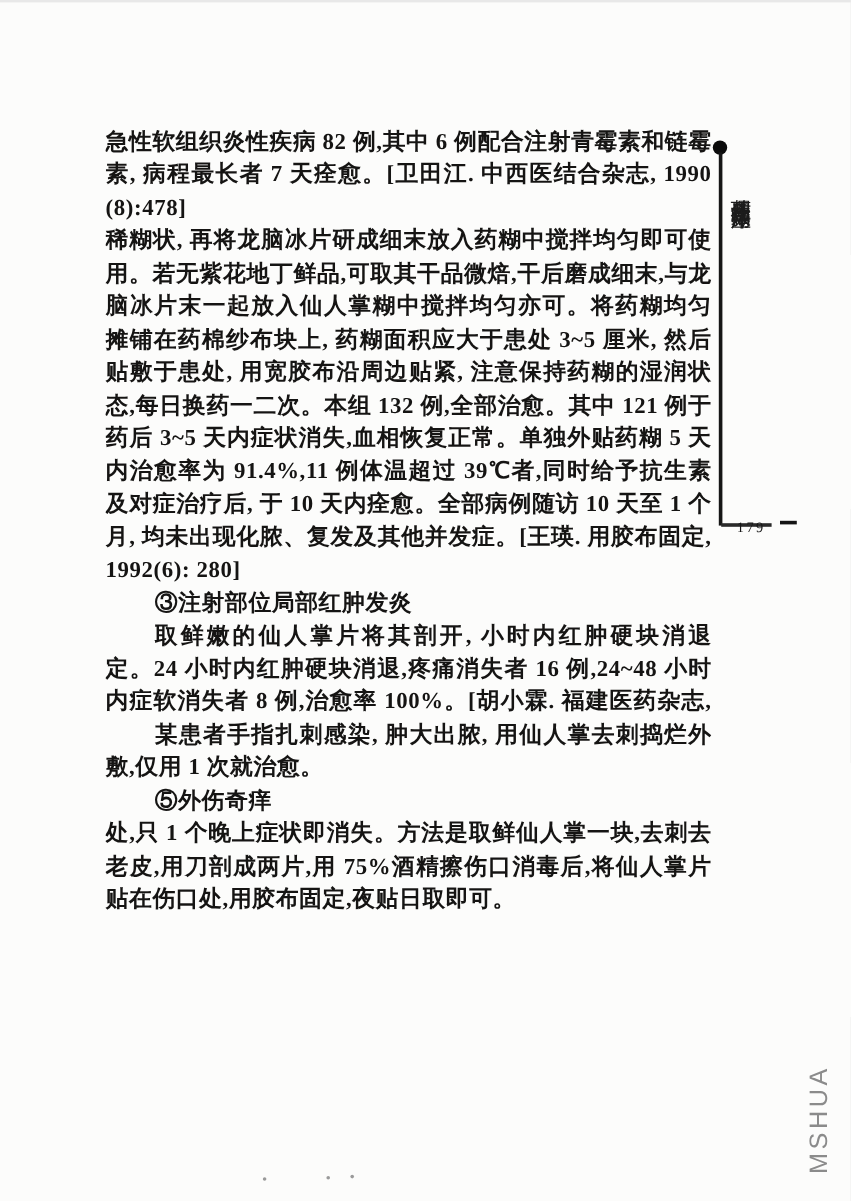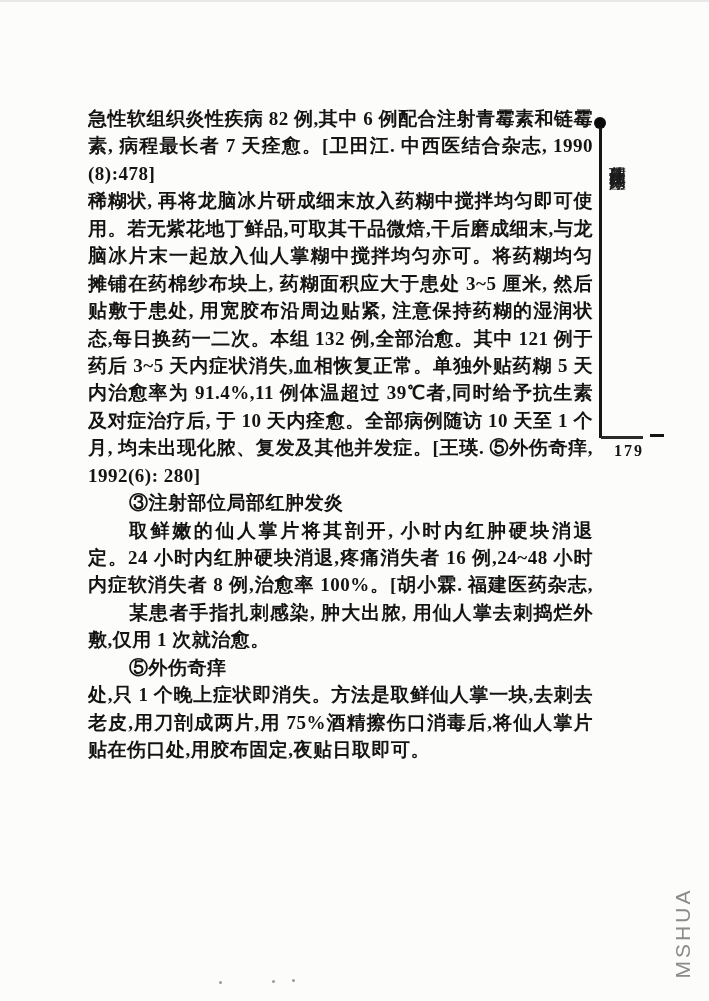--- a/index.html
+++ b/index.html
@@ -50,22 +50,22 @@
   .sidebar-title {
     position:absolute; left:606px; top:150px;
     height:190px;
     writing-mode:vertical-rl;
     font-size:17px;
     letter-spacing:1px;
     font-weight:500;
     color:#1c1c1c;
   }
   .page-number {
-    position:absolute; left:614px; top:440px;
-    font-size:16px; font-weight:bold;
+    position:absolute; left:614px; top:430px;
+    font-size:12px; font-weight:normal;
     letter-spacing:2px; color:#161616;
   }
   
   .watermark {
     position:absolute; left:628px; top:919px;
     width:110px; height:24px;
     transform:rotate(-90deg);
     transform-origin:50% 50%;
     text-align:center;
     color:#8b8b8b;
@@ -91,21 +91,21 @@
     <div class="line short">(8):478]</div>
     <div class="line fill">稀糊状, 再将龙脑冰片研成细末放入药糊中搅拌均匀即可使</div>
     <div class="line fill">用。若无紫花地丁鲜品,可取其干品微焙,干后磨成细末,与龙</div>
     <div class="line fill">脑冰片末一起放入仙人掌糊中搅拌均匀亦可。将药糊均匀地</div>
     <div class="line fill">摊铺在药棉纱布块上, 药糊面积应大于患处 3~5 厘米, 然后</div>
     <div class="line fill">贴敷于患处, 用宽胶布沿周边贴紧, 注意保持药糊的湿润状</div>
     <div class="line fill">态,每日换药一二次。本组 132 例,全部治愈。其中 121 例于贴</div>
     <div class="line fill">药后 3~5 天内症状消失,血相恢复正常。单独外贴药糊 5 天</div>
     <div class="line fill">内治愈率为 91.4%,11 例体温超过 39℃者,同时给予抗生素</div>
     <div class="line fill">及对症治疗后, 于 10 天内痊愈。全部病例随访 10 天至 1 个</div>
-    <div class="line fill">月, 均未出现化脓、复发及其他并发症。[王瑛. ⑤外伤奇痒,</div>
+    <div class="line fill">月, 均未出现化脓、复发及其他并发症。[王瑛. 用胶布固定,</div>
     <div class="line short">1992(6): 280]</div>
     <div class="line short indent">③注射部位局部红肿发炎</div>
     <div class="line fill indent">取鲜嫩的仙人掌片将其剖开, 小时内红肿硬块消退</div>
     <div class="line fill">定。24 小时内红肿硬块消退,疼痛消失者 16 例,24~48 小时</div>
     <div class="line fill">内症软消失者 8 例,治愈率 100%。[胡小霖. 福建医药杂志,</div>
     <div class="line fill indent">某患者手指扎刺感染, 肿大出脓, 用仙人掌去刺捣烂外</div>
     <div class="line short">敷,仅用 1 次就治愈。</div>
     <div class="line short indent">⑤外伤奇痒</div>
     <div class="line fill">处,只 1 个晚上症状即消失。方法是取鲜仙人掌一块,去刺去</div>
     <div class="line fill">老皮,用刀剖成两片,用 75%酒精擦伤口消毒后,将仙人掌片</div>

